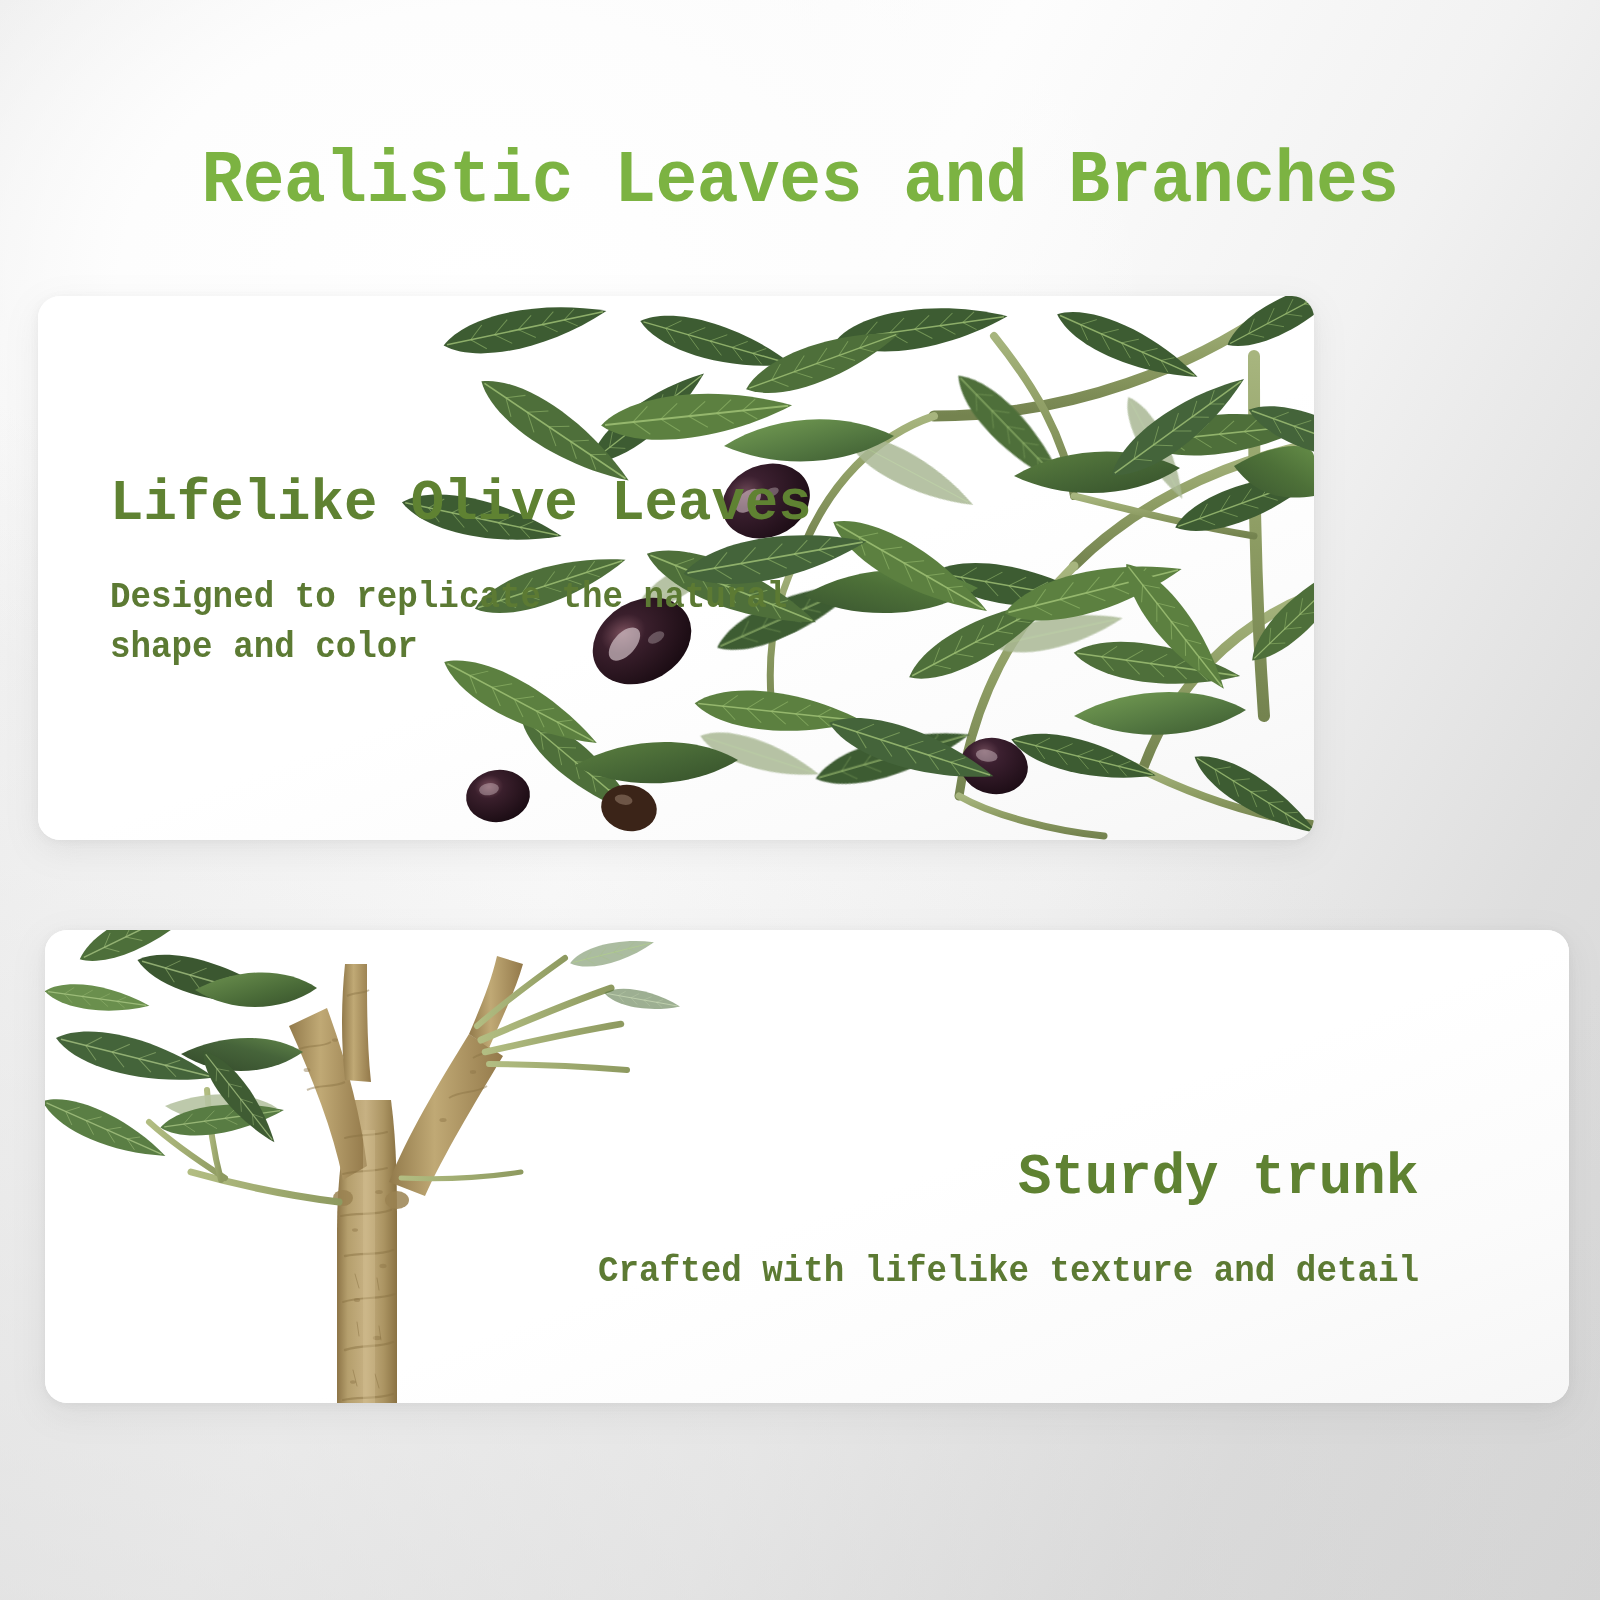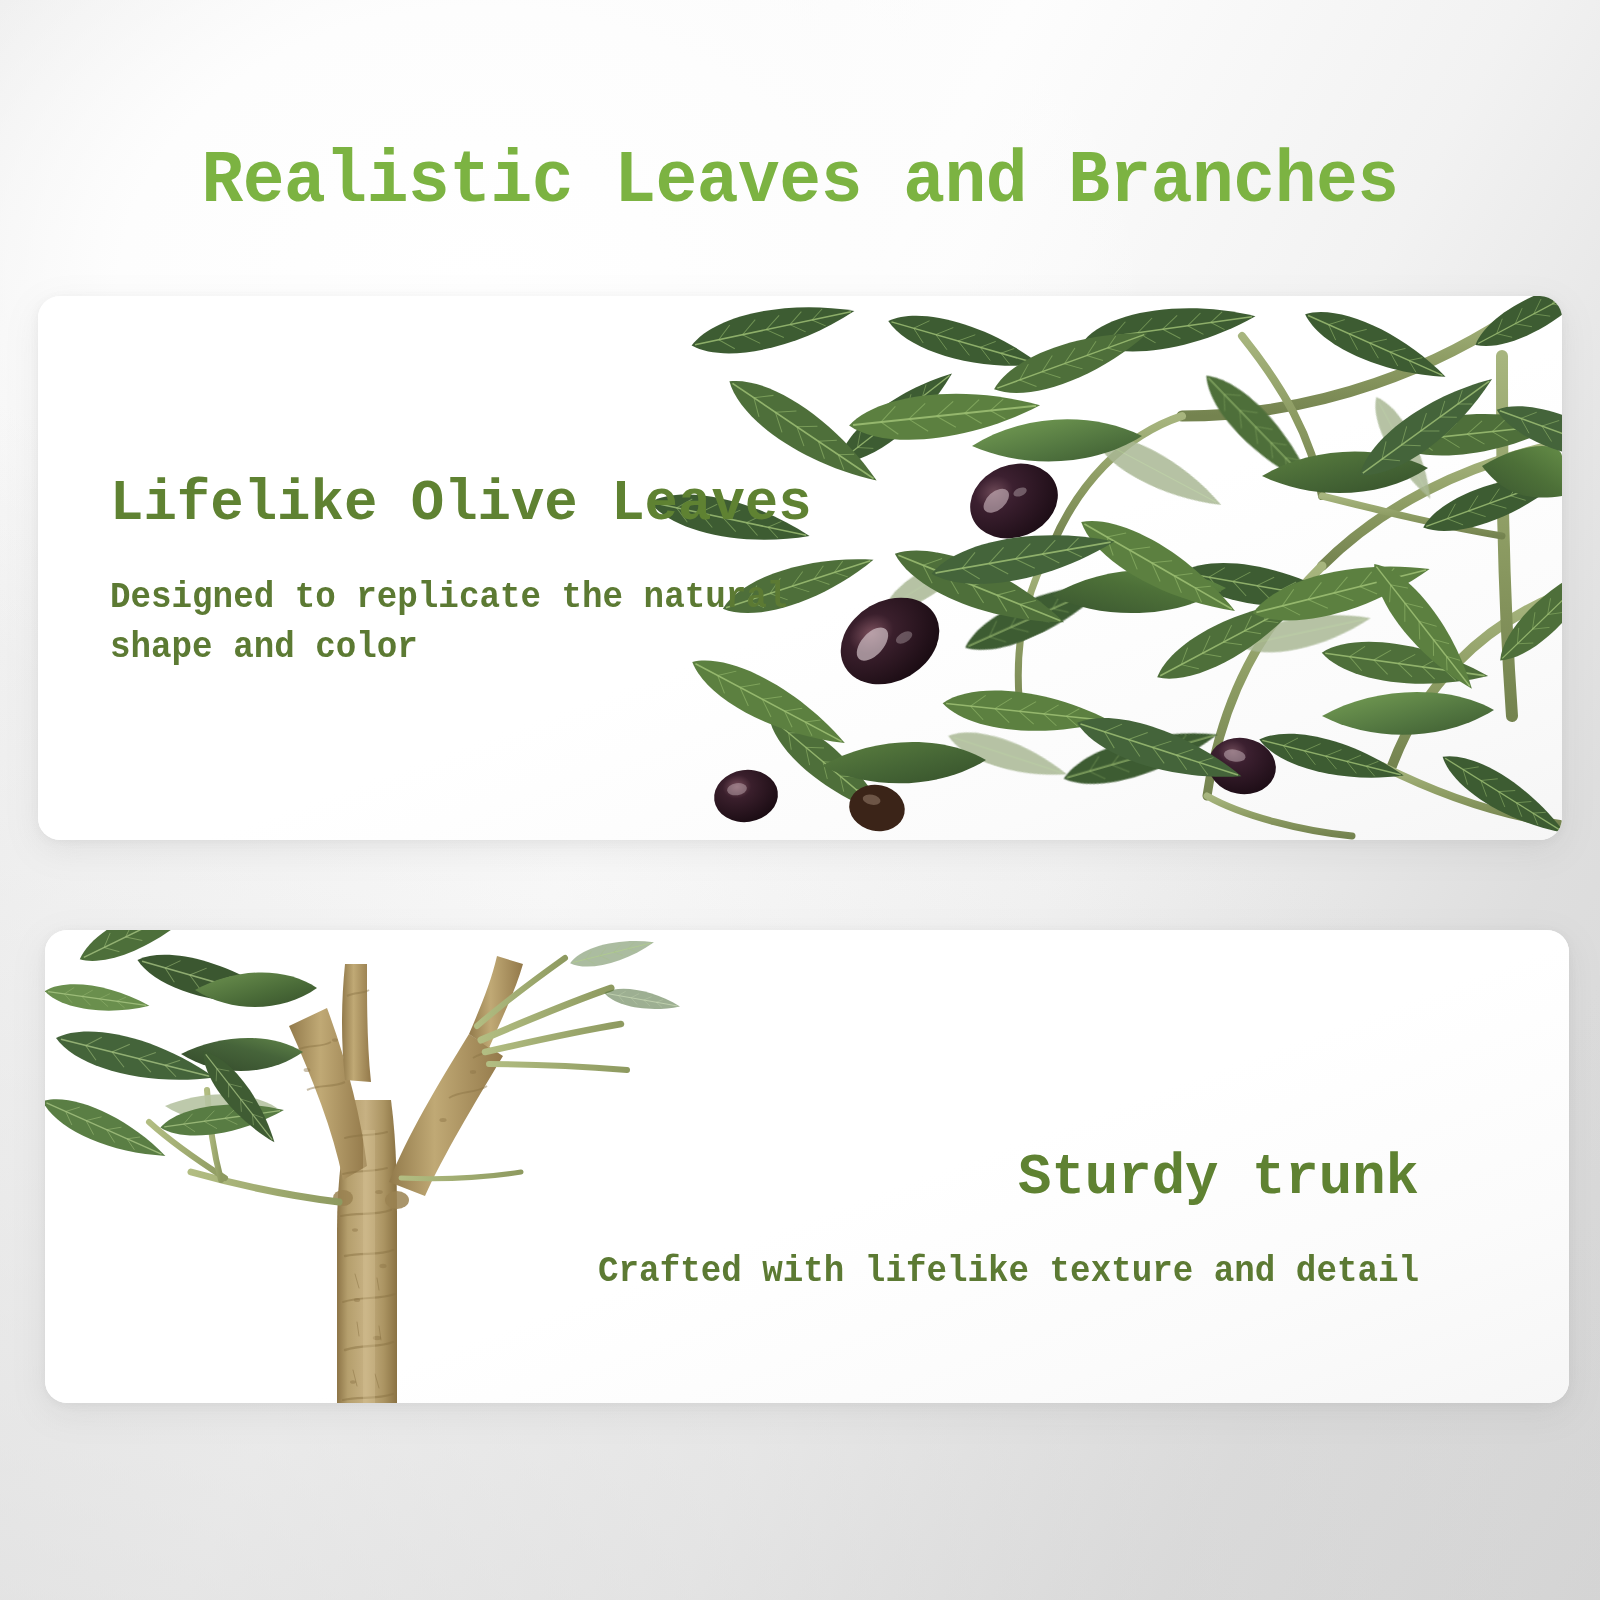--- a/index.html
+++ b/index.html
@@ -55,21 +55,21 @@
     position: absolute;
     background: #ffffff;
     border-radius: 22px;
     overflow: hidden;
     box-shadow: 0 10px 34px rgba(120,120,120,0.13),
                 0 2px 8px rgba(120,120,120,0.08);
   }
   #card-leaves {
     left: 38px;
     top: 296px;
-    width: 1524px;
+    width: 1276px;
     height: 544px;
   }
   #card-trunk {
     left: 45px;
     top: 930px;
     width: 1524px;
     height: 473px;
   }
 
   .card-inner-wash {

